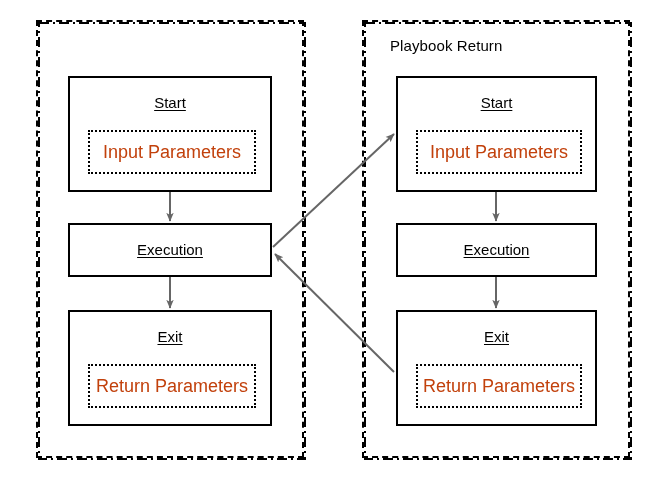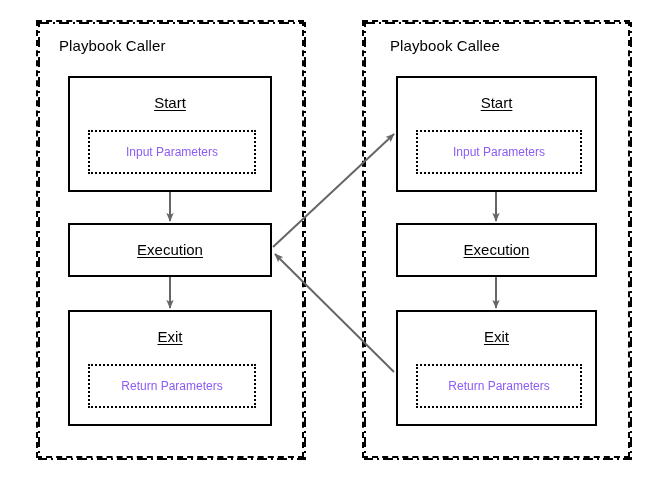--- a/index.html
+++ b/index.html
@@ -59,22 +59,22 @@
   .subbox {
     position: absolute;
     box-sizing: border-box;
     border: 2px dotted #000;
     background: transparent;
     display: flex;
     align-items: center;
     justify-content: center;
   }
   .subbox-label {
-    font-size: 12px;
-    color: #8b5cf6;
+    font-size: 18px;
+    color: #c2410c;
     white-space: nowrap;
   }
   
   #arrows {
     position: absolute;
     left: 0;
     top: 0;
     width: 671px;
     height: 492px;
     pointer-events: none;
@@ -83,21 +83,20 @@
 </head>
 <body>
 
 <div id="canvas">
 
   <div class="panel" style="left:36px; top:20px; width:268px; height:438px;">
     <svg class="panel-svg" width="268" height="438">
       <rect x="1" y="1" width="266" height="436" fill="none" stroke="#000000" stroke-width="2" stroke-dasharray="10 4 2 4" stroke-linecap="butt"></rect>
     </svg>
   </div>
-  <div class="panel-title" style="left:59px; top:37px;">Playbook Caller</div>
 
   <div class="node" style="left:68px; top:76px; width:204px; height:116px;">
     <div class="node-title" style="top:16px;">Start</div>
     <div class="subbox" style="left:18px; top:52px; width:168px; height:44px;">
       <span class="subbox-label">Input Parameters</span>
     </div>
   </div>
 
   <div class="node" style="left:68px; top:223px; width:204px; height:54px;">
     <div class="node-title" style="top:16px;">Execution</div>
@@ -108,21 +107,21 @@
     <div class="subbox" style="left:18px; top:52px; width:168px; height:44px;">
       <span class="subbox-label">Return Parameters</span>
     </div>
   </div>
 
   <div class="panel" style="left:362px; top:20px; width:268px; height:438px;">
     <svg class="panel-svg" width="268" height="438">
       <rect x="1" y="1" width="266" height="436" fill="none" stroke="#000000" stroke-width="2" stroke-dasharray="10 4 2 4" stroke-linecap="butt"></rect>
     </svg>
   </div>
-  <div class="panel-title" style="left:390px; top:37px;">Playbook Callee</div>
+  <div class="panel-title" style="left:390px; top:37px;">Playbook Return</div>
 
   <div class="node" style="left:396px; top:76px; width:201px; height:116px;">
     <div class="node-title" style="top:16px;">Start</div>
     <div class="subbox" style="left:18px; top:52px; width:166px; height:44px;">
       <span class="subbox-label">Input Parameters</span>
     </div>
   </div>
 
   <div class="node" style="left:396px; top:223px; width:201px; height:54px;">
     <div class="node-title" style="top:16px;">Execution</div>

